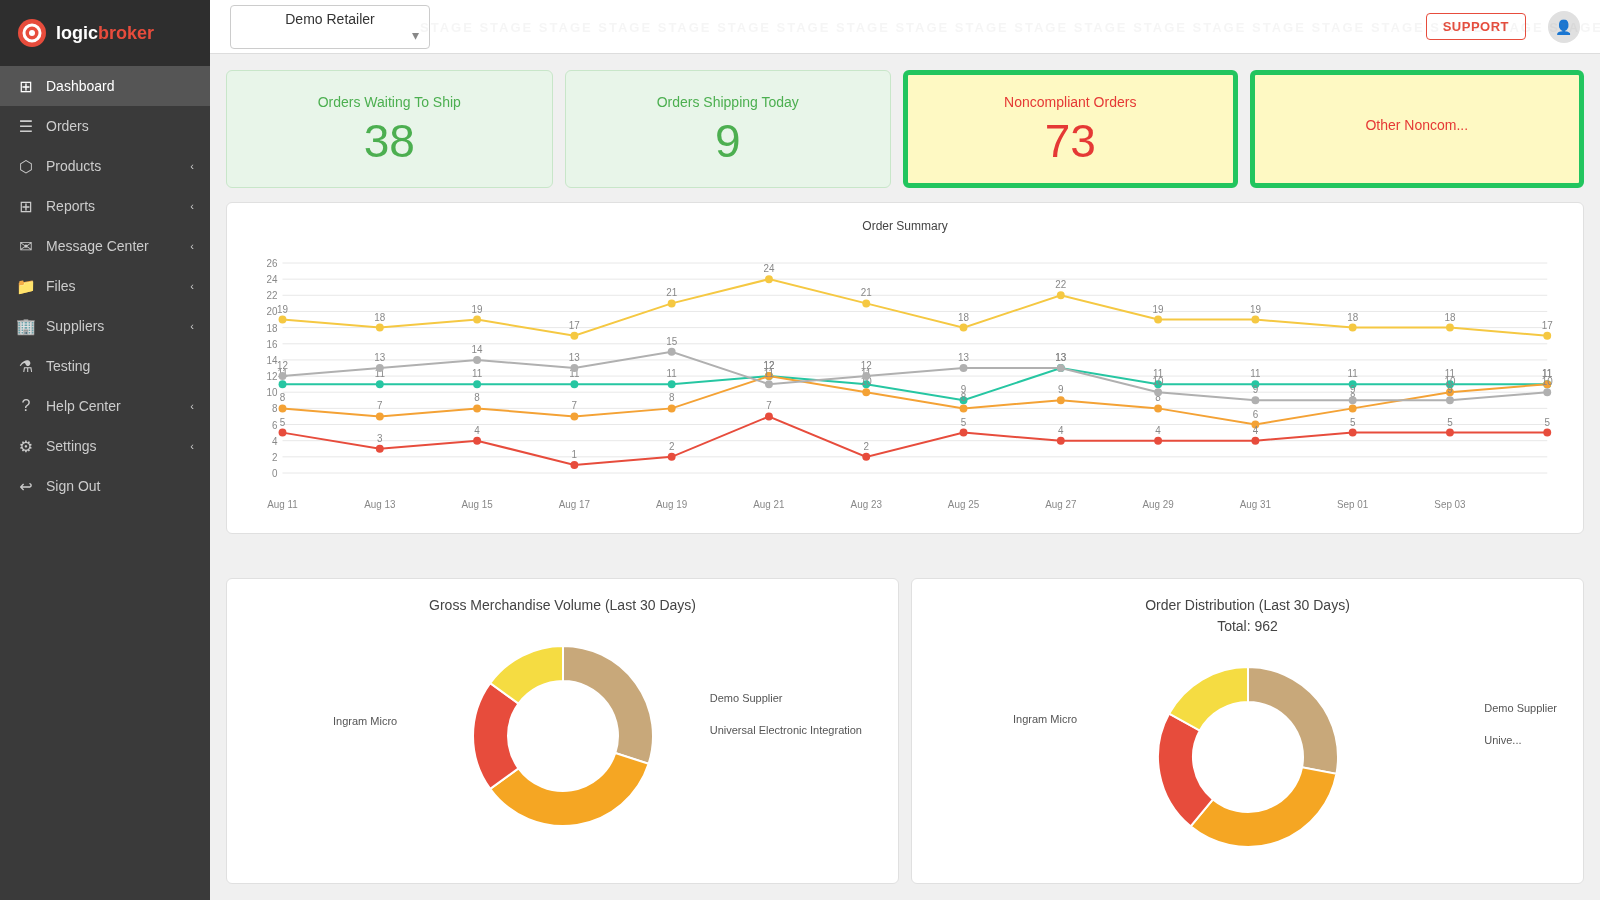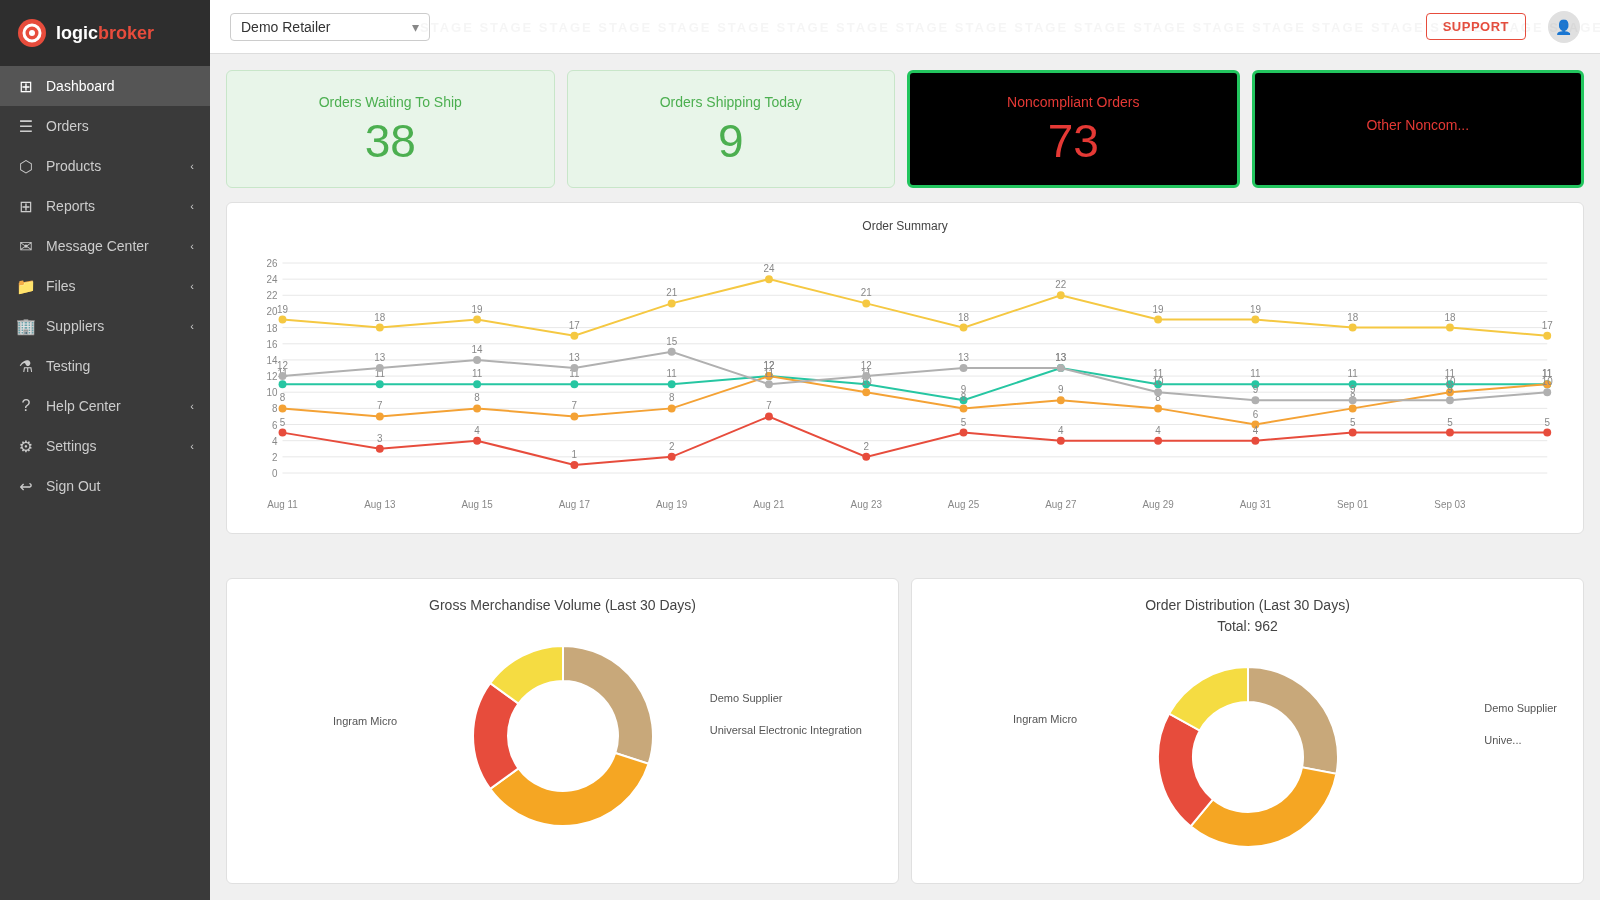--- a/index.html
+++ b/index.html
@@ -71,20 +71,21 @@
       display: flex;
       align-items: center;
       border: 1px solid #ccc;
       border-radius: 4px;
       padding: 5px 10px;
       background: #fff;
       cursor: pointer;
       font-size: 14px;
       color: #333;
       min-width: 200px;
+      flex-direction: column;
     }
     .retailer-select .chevron { margin-left: auto; color: #888; }
     .topbar-spacer { flex: 1; }
     .support-btn {
       border: 1.5px solid #e74c3c;
       border-radius: 4px;
       padding: 5px 16px;
       color: #e74c3c;
       background: #fff;
       font-size: 13px;
@@ -131,21 +132,21 @@
       flex: 1;
       border-radius: 6px;
       display: flex;
       flex-direction: column;
       align-items: center;
       justify-content: center;
       padding: 16px;
       cursor: pointer;
     }
     .stat-card.green { background: #e8f5e9; border: 1px solid #c8e6c9; }
-    .stat-card.red { background: #000000; border: 3px solid #22c55e; }
+    .stat-card.red { background: #fef9c3; border: 5px solid #22c55e; }
     .stat-card-title { font-size: 14px; color: #4caf50; margin-bottom: 8px; }
     .stat-card-title.red-text { color: #e53935; }
     .stat-card-value { font-size: 46px; font-weight: 300; color: #4caf50; line-height: 1; }
     .stat-card-value.red-text { color: #e53935; }
 
     
     .chart-container {
       background: #fff;
       border-radius: 6px;
       border: 1px solid #e0e0e0;

